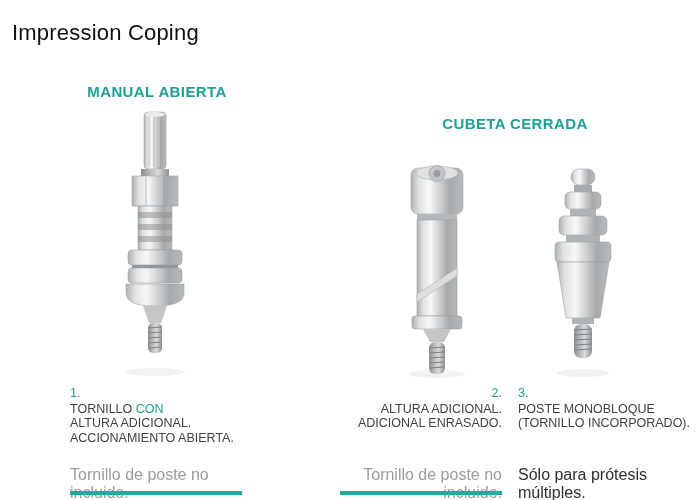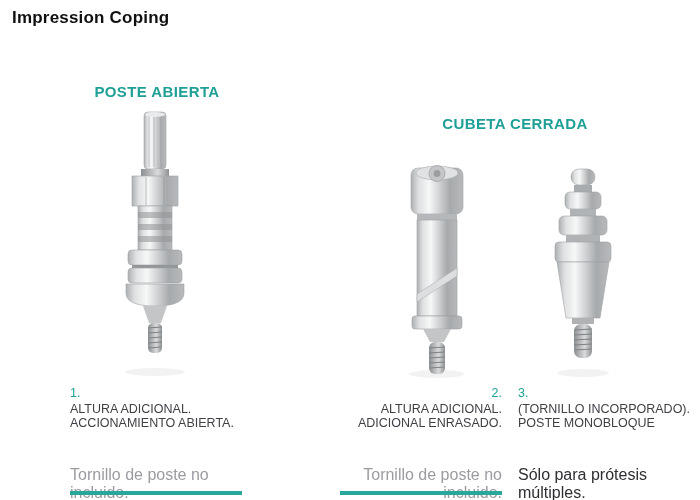--- a/index.html
+++ b/index.html
@@ -3,22 +3,22 @@
 <meta charset="utf-8">
 <style>
   html,body{margin:0;padding:0;}
   body{
     width:700px;height:500px;position:relative;overflow:hidden;
     background:#ffffff;
     font-family:"Liberation Sans", sans-serif;
     -webkit-font-smoothing:antialiased;
   }
   .page-title{
-    position:absolute;left:12px;top:8px;
-    font-size:17px;font-weight:700;color:#101010;letter-spacing:0.2px;
+    position:absolute;left:12px;top:20px;
+    font-size:22px;font-weight:400;color:#101010;letter-spacing:0.2px;
   }
   .col-header{
     position:absolute;top:83px;width:200px;text-align:center;
     font-size:15px;font-weight:700;color:#1fa096;letter-spacing:0.4px;
   }
   .col-header.open{left:57px;}
   .col-header.closed{left:415px;margin-top:32px;}
 
   .product{position:absolute;}
   .product.p1{left:110px;top:110px;}
@@ -45,21 +45,21 @@
     position:absolute;top:491px;height:4px;background:#2aa79d;
   }
   .bar.b1{left:70px;width:172px;}
   .bar.b2{left:340px;width:162px;}
 </style>
 </head>
 <body>
 
 <div class="page-title">Impression Coping</div>
 
-<div class="col-header open">POSTE ABIERTA</div>
+<div class="col-header open">MANUAL ABIERTA</div>
 <div class="col-header closed">CUBETA CERRADA</div>
 
 <div class="product p1">
   <svg width="90" height="270" viewBox="0 0 90 270">
     <defs>
       <linearGradient id="mg1" x1="0" y1="0" x2="1" y2="0">
         <stop offset="0" stop-color="#aeb1b3"></stop>
           <stop offset="0.15" stop-color="#dfe1e2"></stop>
         <stop offset="0.35" stop-color="#f6f7f7"></stop>
           <stop offset="0.55" stop-color="#cfd1d3"></stop>
@@ -170,32 +170,33 @@
     <line x1="36" y1="163" x2="54" y2="162" stroke="#7f8284" stroke-width="1.2"></line>
     <line x1="36" y1="168" x2="54" y2="167" stroke="#7f8284" stroke-width="1.2"></line>
     <line x1="36" y1="173" x2="54" y2="172" stroke="#7f8284" stroke-width="1.2"></line>
     <line x1="36" y1="178" x2="54" y2="177" stroke="#7f8284" stroke-width="1.2"></line>
     <line x1="37" y1="183" x2="53" y2="182" stroke="#7f8284" stroke-width="1.2"></line>
   </svg>
 </div>
 
 <div class="desc d1">
   <div class="num">1.</div>
+  <div><span>TORNILLO </span><span class="hl">CON</span></div>
   <div>ALTURA ADICIONAL.</div>
   <div>ACCIONAMIENTO ABIERTA.</div>
 </div>
 <div class="note n1">Tornillo de poste no incluido.</div>
 <div class="bar b1"></div>
 
 <div class="desc d2">
   <div class="num">2.</div>
   <div>ALTURA ADICIONAL.</div>
   <div>ADICIONAL ENRASADO.</div>
 </div>
 <div class="note n2">Tornillo de poste no incluido.</div>
 <div class="bar b2"></div>
 
 <div class="desc d3">
   <div class="num">3.</div>
+  <div>POSTE MONOBLOQUE</div>
   <div>(TORNILLO INCORPORADO).</div>
-  <div>POSTE MONOBLOQUE</div>
 </div>
 <div class="note n3">Sólo para prótesis múltiples.</div>
 
 </body></html>

